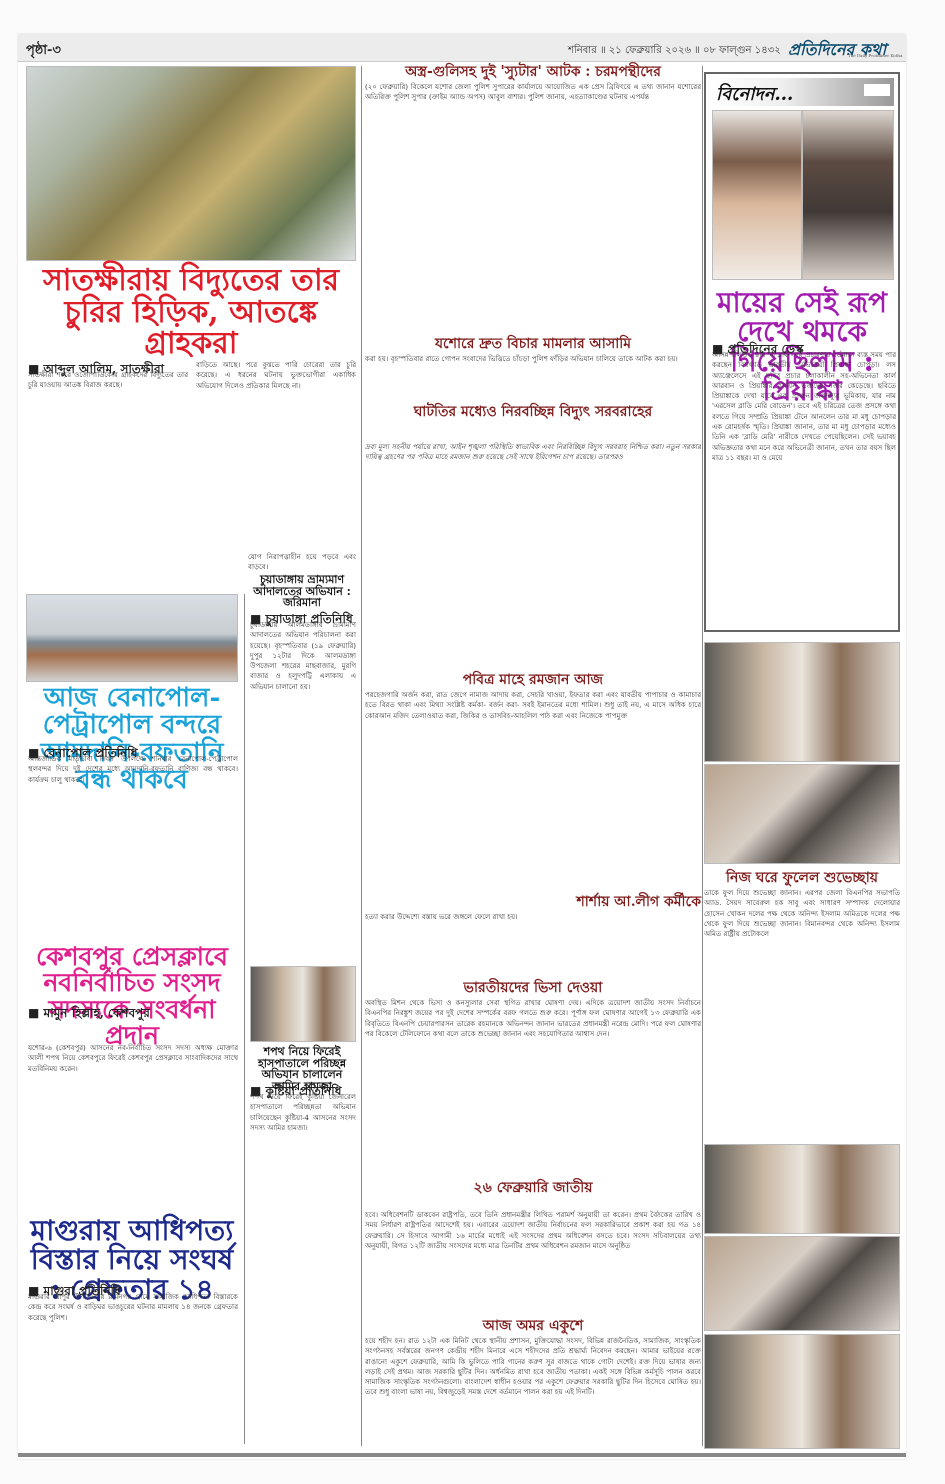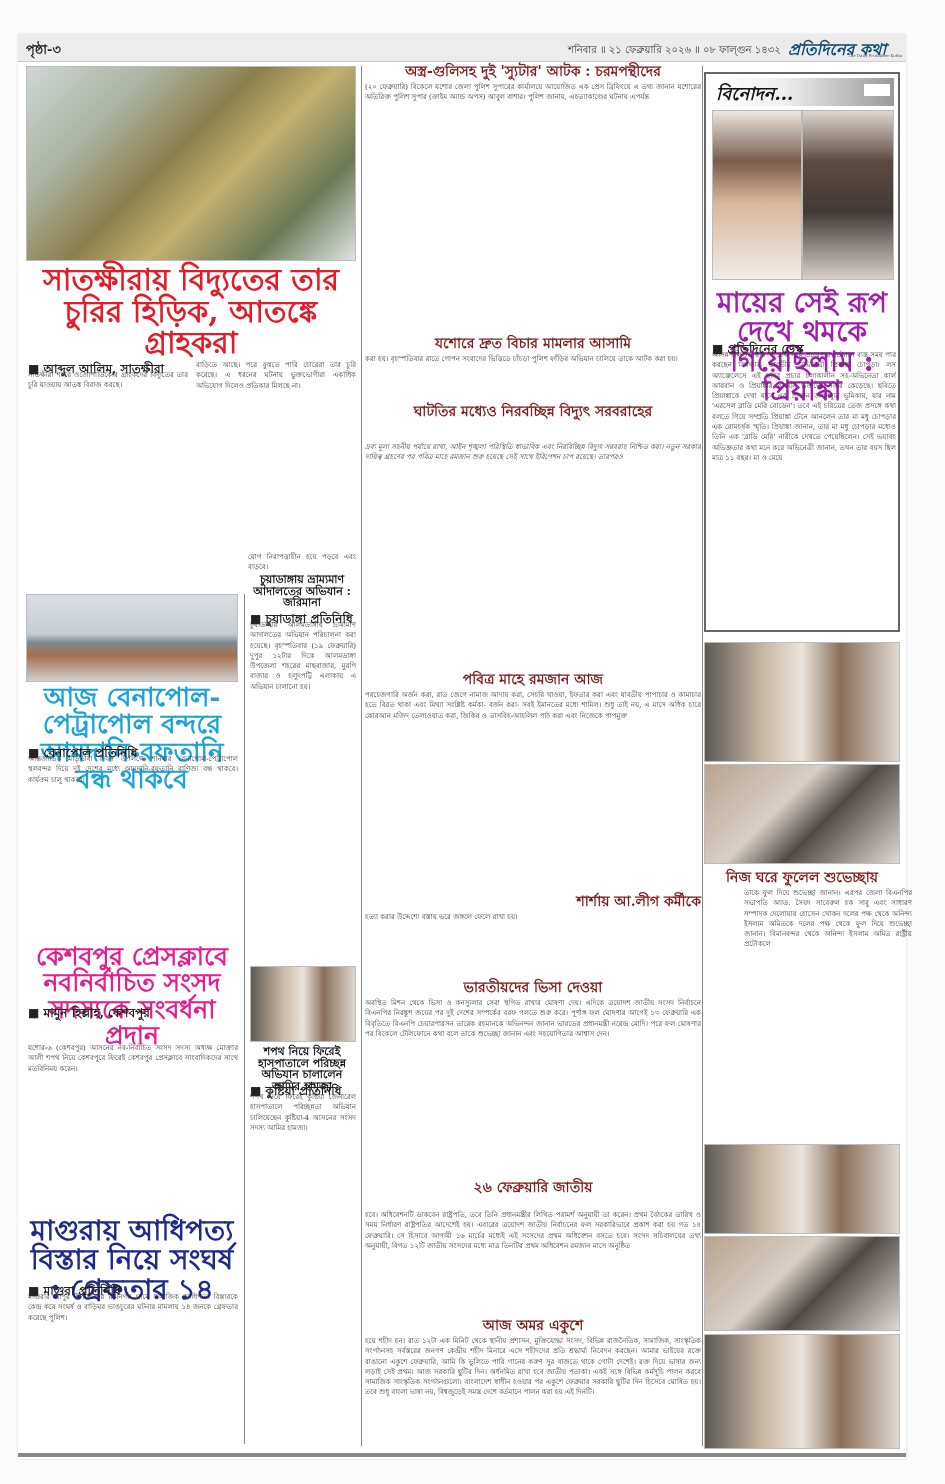--- a/index.html
+++ b/index.html
@@ -162,21 +162,21 @@
       <div class="headline hl-green" style="left:4px; top:214px; width:184px;">মায়ের সেই রূপ দেখে থমকে গিয়েছিলাম : প্রিয়াঙ্কা</div>
       <div class="byline" style="left:6px; top:266px;">■ প্রতিদিনের ডেস্ক</div>
       <div class="body-text" style="left:6px; top:276px; width:184px; height:278px;">
         <span>আসন্ন হলিউড ছবি 'দ্য ব্লাফ'-এর প্রচারণায় বর্তমানে ব্যস্ত সময় পার করছেন বিশ্বখ্যাত ভারতীয় অভিনেত্রী প্রিয়াঙ্কা চোপড়া। লস অ্যাঞ্জেলেসে এই ছবির প্রচার চলাকালীন সহ-অভিনেতা কার্ল আরবান ও প্রিয়াঙ্কার রসায়ন ভক্তদের নজর কেড়েছে। ছবিতে প্রিয়াঙ্কাকে দেখা যাবে এক প্রাক্তন জলদস্যুর ভূমিকায়, যার নাম 'এরসেল ব্লাডি মেরি বোডেন'। তবে এই চরিত্রের তেজ প্রসঙ্গে কথা বলতে গিয়ে সম্প্রতি প্রিয়াঙ্কা টেনে আনলেন তার মা মধু চোপড়ার এক রোমহর্ষক স্মৃতি। প্রিয়াঙ্কা জানান, তার মা মধু চোপড়ার মধ্যেও তিনি এক 'ব্লাডি মেরি' নারীকে দেখতে পেয়েছিলেন। সেই ভয়াবহ অভিজ্ঞতার কথা মনে করে অভিনেত্রী জানান, তখন তার বয়স ছিল মাত্র ১১ বছর। মা ও মেয়ে</span>
       </div>
     </div>
 
     <div class="photo photo-crowd" style="left:0; top:578px; width:196px; height:120px;"></div>
     <div class="photo photo-people" style="left:0; top:700px; width:196px; height:100px;"></div>
     <div class="headline hl-black" style="left:0; top:806px; width:196px;">নিজ ঘরে ফুলেল শুভেচ্ছায়</div>
-    <div class="body-text" style="left:12px; top:824px; width:196px; height:250px;padding-left:28px;">
+    <div class="body-text" style="left:0; top:824px; width:196px; height:250px;">
       <span>তাকে ফুল দিয়ে শুভেচ্ছা জানান। এরপর জেলা বিএনপির সভাপতি অ্যাড. সৈয়দ সাবেরুল হক সাবু এবং সাধারণ সম্পাদক দেলোয়ার হোসেন খোকন দলের পক্ষ থেকে অনিন্দ্য ইসলাম অমিতকে দলের পক্ষ থেকে ফুল দিয়ে শুভেচ্ছা জানান। বিমানবন্দর থেকে অনিন্দ্য ইসলাম অমিত রাষ্ট্রীয় প্রটোকলে</span>
     </div>
     <div class="photo photo-crowd" style="left:0; top:1080px; width:196px; height:90px;"></div>
     <div class="photo photo-people" style="left:0; top:1172px; width:196px; height:95px;"></div>
     <div class="photo photo-crowd" style="left:0; top:1270px; width:196px; height:115px;"></div>
   </div>
 
   <div class="divider-v" style="left:684px; top:32px; height:1380px;"></div>
 
   <div class="footer-bar"></div>

